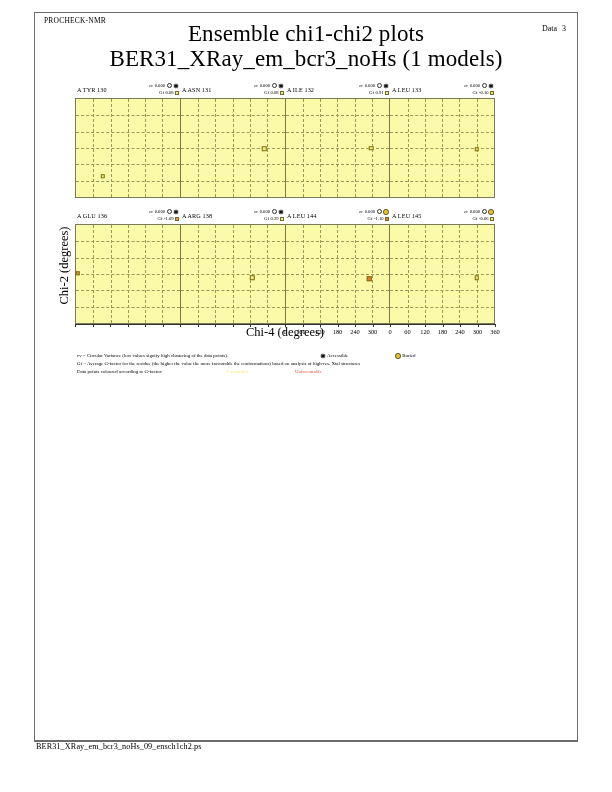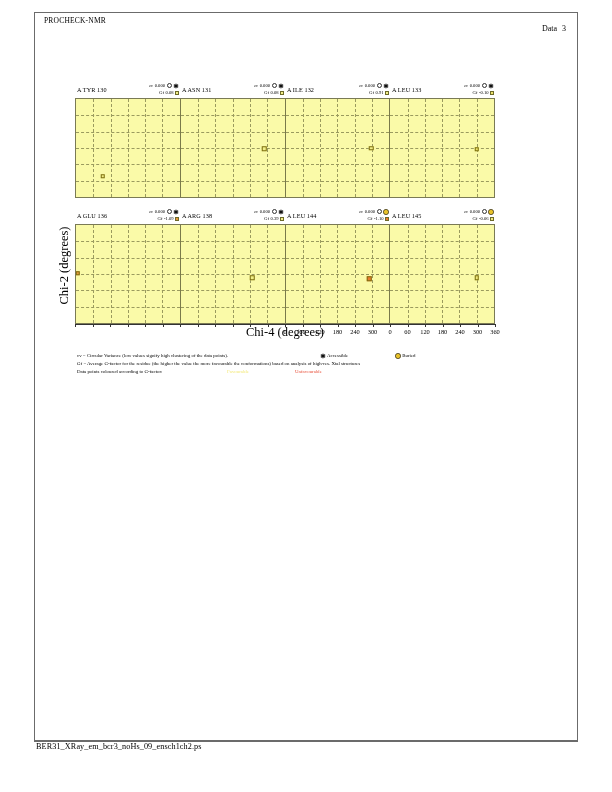--- a/index.html
+++ b/index.html
@@ -242,20 +242,22 @@
 
 <div class="page-frame"></div>
 
 <div class="prog-name">PROCHECK-NMR</div>
 
 <div class="page-num">
   <span class="pn-label">Data</span><span>3</span>
 </div>
 
 <div class="title-block">
+  <div class="title-1">Ensemble chi1-chi2 plots</div>
+  <div class="title-2">BER31_XRay_em_bcr3_noHs (1 models)</div>
 </div>
 
 <div class="y-title-wrap">
   <div class="y-title">Chi-2 (degrees)</div>
 </div>
 
 <div class="plot-area">
   <div class="plot-row">
     <div class="row-headers">
         <div class="panel-head" style="left: 0px; width: 105px;">

